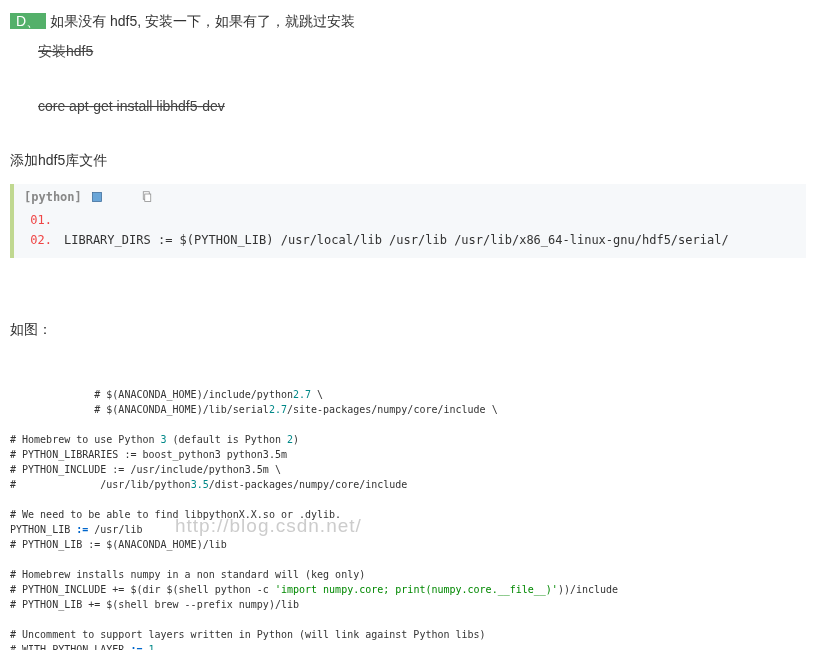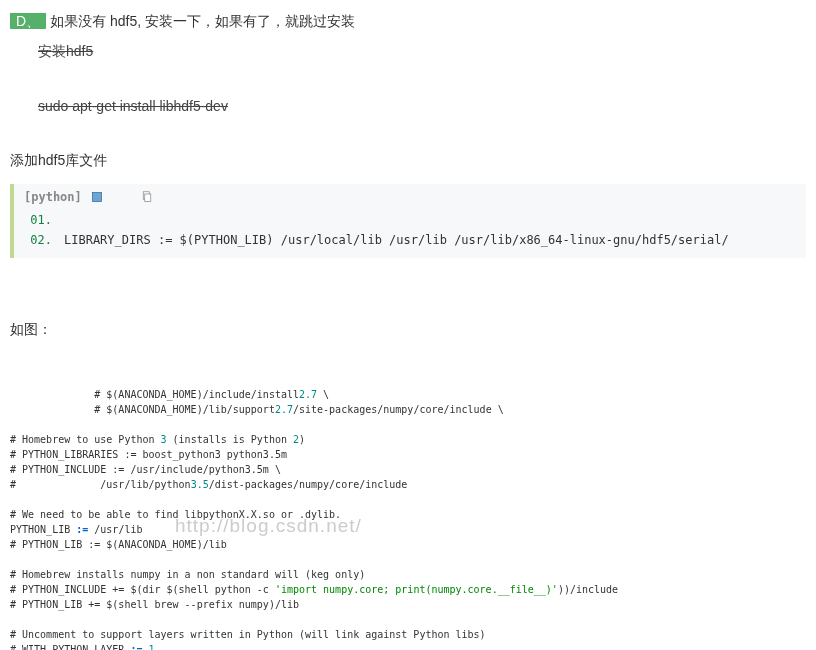--- a/index.html
+++ b/index.html
@@ -41,21 +41,21 @@
     }
     .code-header .lang { color: #888; }
     .code-body { padding: 0 10px 8px 10px; }
     .code-line {
       display: flex;
       line-height: 1.7;
     }
     .code-line .ln {
       width: 28px;
       text-align: right;
-      color: #15803d;
+      color: #ef4444;
       margin-right: 12px;
       user-select: none;
     }
     .code-line .txt { color: #333; white-space: pre; }
 
     .config-pre {
       font-family: Consolas, Monaco, monospace;
       font-size: 10px;
       line-height: 1.5;
       white-space: pre;
@@ -86,21 +86,21 @@
 <body>
 
 <p class="para">
   <span class="label-d">D、</span><span>如果没有 hdf5, 安装一下，如果有了，就跳过安装</span>
 </p>
 
 <p class="para strike">安装hdf5</p>
 
 <div class="spacer"></div>
 
-<p class="para strike">sudo apt-get install libhdf5-dev</p>
+<p class="para strike">core apt-get install libhdf5-dev</p>
 
 <div class="spacer"></div>
 
 <p class="para">添加hdf5库文件</p>
 
 <div class="code-block">
   <div class="code-header">
     <span class="lang">[python]</span>
     <span class="icon-btn">
       <svg viewBox="0 0 16 16" width="12" height="12">
@@ -126,24 +126,24 @@
   </div>
 </div>
 
 <div class="spacer"></div>
 <div class="spacer"></div>
 
 <p class="para">如图：</p>
 
 <div class="config-pre">
 <span class="watermark" style="top:155px; left:165px;">http://blog.csdn.net/</span>
-<span>              # $(ANACONDA_HOME)/include/install</span><span class="tok-teal">2.7</span><span> \</span>
-<span>              # $(ANACONDA_HOME)/lib/support</span><span class="tok-teal">2.7</span><span>/site-packages/numpy/core/include \</span>
+<span>              # $(ANACONDA_HOME)/include/python</span><span class="tok-teal">2.7</span><span> \</span>
+<span>              # $(ANACONDA_HOME)/lib/serial</span><span class="tok-teal">2.7</span><span>/site-packages/numpy/core/include \</span>
 <span> </span>
-<span># Homebrew to use Python </span><span class="tok-teal">3</span><span> (installs is Python </span><span class="tok-teal">2</span><span>)</span>
+<span># Homebrew to use Python </span><span class="tok-teal">3</span><span> (default is Python </span><span class="tok-teal">2</span><span>)</span>
 <span># PYTHON_LIBRARIES := boost_python3 python3.5m</span>
 <span># PYTHON_INCLUDE := /usr/include/python3.5m \</span>
 <span>#              /usr/lib/python</span><span class="tok-teal">3.5</span><span>/dist-packages/numpy/core/include</span>
 <span> </span>
 <span># We need to be able to find libpythonX.X.so or .dylib.</span>
 <span>PYTHON_LIB </span><span class="tok-blue">:=</span><span> /usr/lib</span>
 <span># PYTHON_LIB := $(ANACONDA_HOME)/lib</span>
 <span> </span>
 <span># Homebrew installs numpy in a non standard will (keg only)</span>
 <span># PYTHON_INCLUDE += $(dir $(shell python -c </span><span class="tok-green">'import numpy.core; print(numpy.core.__file__)'</span><span>))/include</span>

